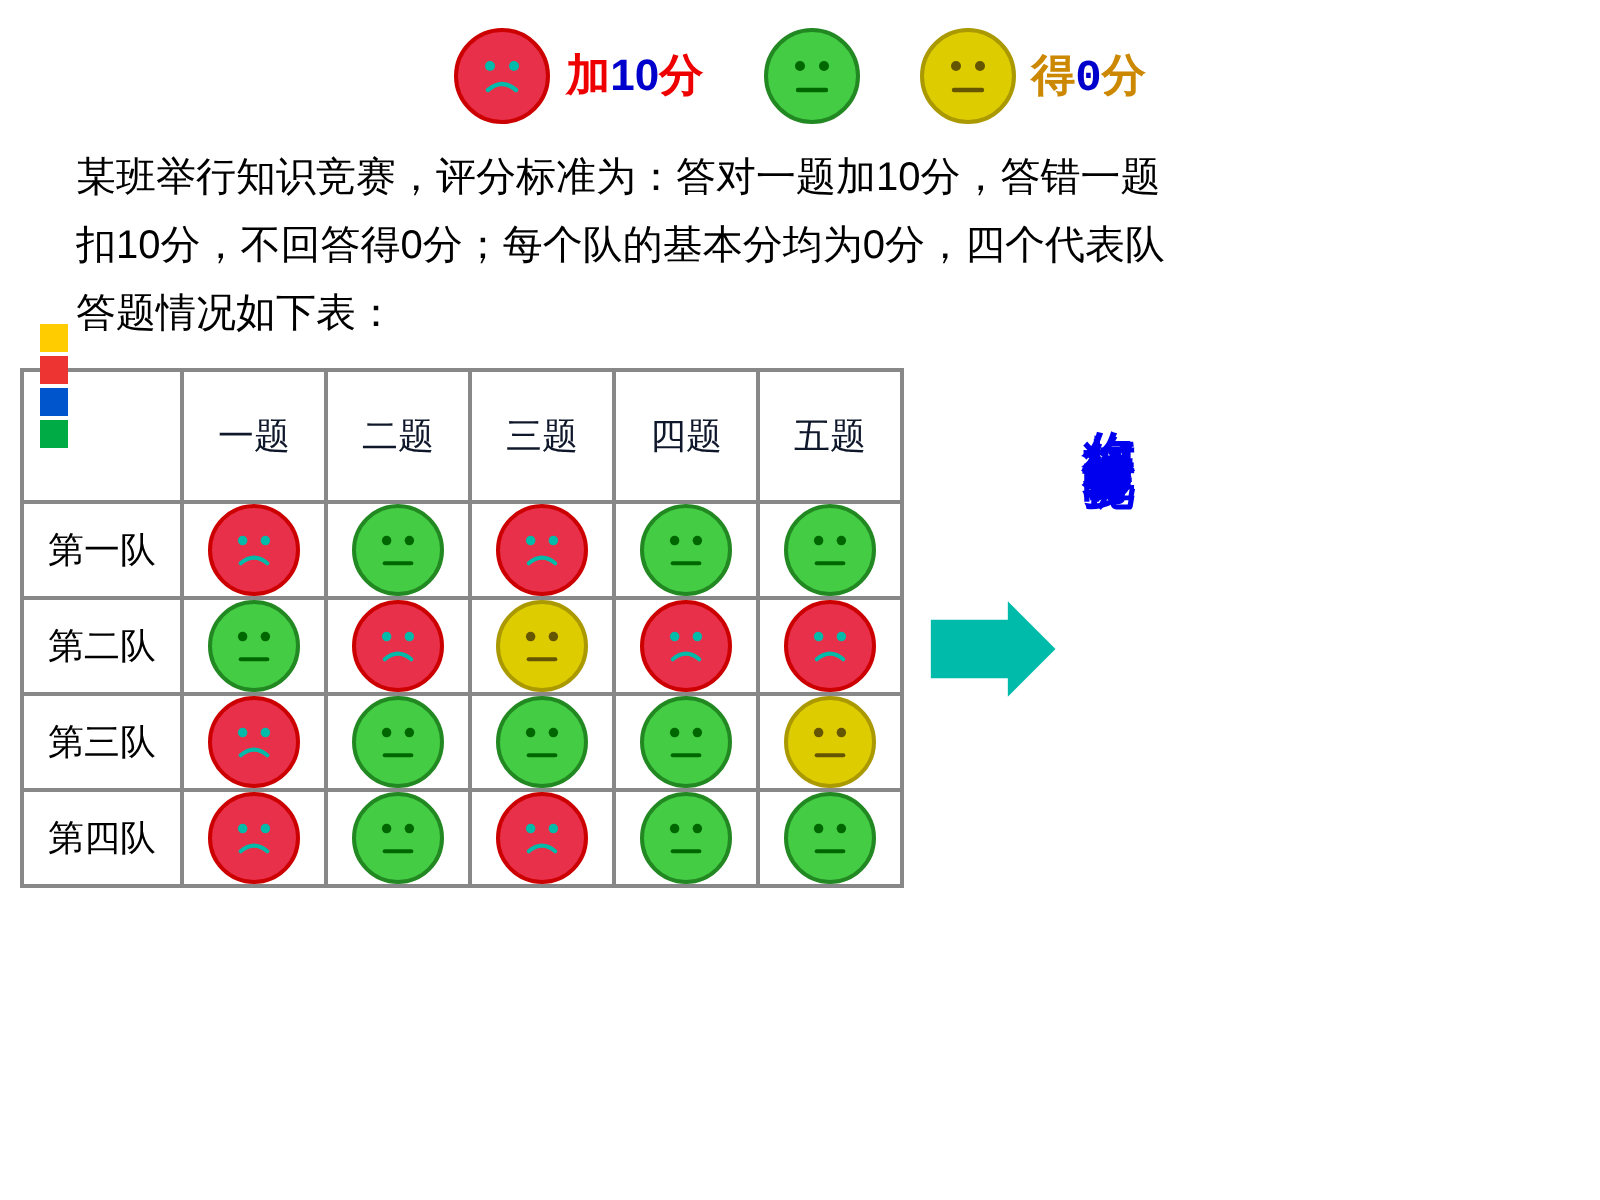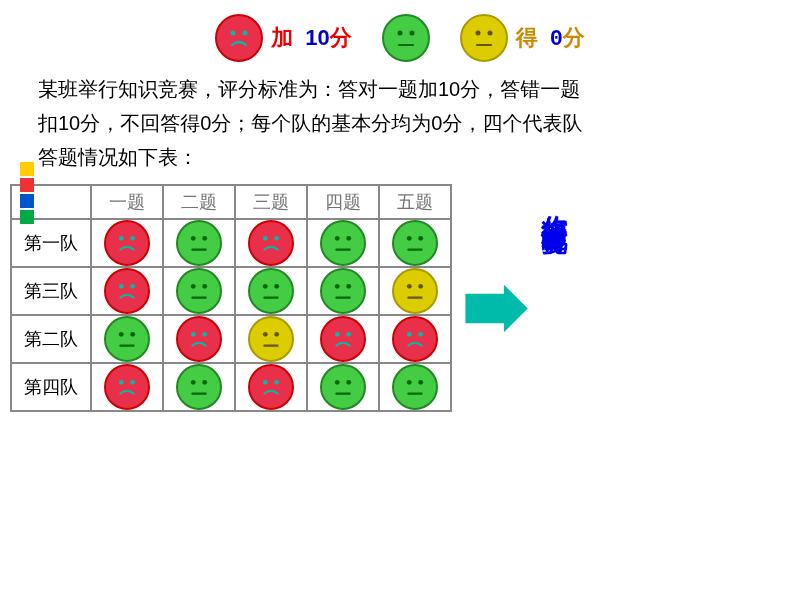--- a/index.html
+++ b/index.html
@@ -25,21 +25,21 @@
       align-items: center;
       gap: 8px;
     }
     .legend-label {
       font-size: 22px;
       font-weight: bold;
     }
     .legend-label.red { color: #e00; }
     .legend-label.green { color: #0c0; }
     .legend-label.yellow { color: #cc8800; font-family: Liberation Mono, monospace; }
-    .legend-label span.score { color: #0000cc; margin-left: 12px; }
+    .legend-label span.score { color: #0000cc; }
 
     
     .face {
       width: 48px;
       height: 48px;
       border-radius: 50%;
       display: inline-flex;
       align-items: center;
       justify-content: center;
       position: relative;
@@ -83,23 +83,23 @@
     .data-table td, .data-table th {
       border: 2px solid #888;
       width: 72px;
       height: 48px;
       text-align: center;
       vertical-align: middle;
     }
     .data-table th {
       font-size: 18px;
       font-weight: normal;
-      color: #737373;
+      color: #0f172a;
       width: 72px;
-      height: 34px;
+      height: 66px;
     }
     .data-table td:first-child {
       font-size: 18px;
       color: #000;
       width: 80px;
     }
     .data-table th:first-child {
       width: 80px;
     }
     .face-sm {
@@ -256,112 +256,112 @@
             <svg viewBox="0 0 38 38">
                 <circle cx="13" cy="14" r="2.5" fill="#006600"></circle>
                 <circle cx="25" cy="14" r="2.5" fill="#006600"></circle>
                 <line x1="12" y1="26" x2="26" y2="26" stroke="#006600" stroke-width="2.2" stroke-linecap="round"></line>
               </svg>
           </div>
         </td>
       </tr>
 
       <tr>
-        <td>第三队</td>
-        <td>
-          <div class="face-sm red-face">
-            <svg viewBox="0 0 38 38">
-                <circle cx="13" cy="14" r="2.5" fill="#00bbaa"></circle>
-                <circle cx="25" cy="14" r="2.5" fill="#00bbaa"></circle>
-                <path d="M12 26 Q19 20 26 26" stroke="#00bbaa" stroke-width="2.2" fill="none" stroke-linecap="round"></path>
-              </svg>
-          </div>
-        </td>
-        <td>
-          <div class="face-sm green-face">
-            <svg viewBox="0 0 38 38">
-                <circle cx="13" cy="14" r="2.5" fill="#006600"></circle>
-                <circle cx="25" cy="14" r="2.5" fill="#006600"></circle>
-                <line x1="12" y1="26" x2="26" y2="26" stroke="#006600" stroke-width="2.2" stroke-linecap="round"></line>
-              </svg>
-          </div>
-        </td>
-        <td>
-          <div class="face-sm green-face">
-            <svg viewBox="0 0 38 38">
-                <circle cx="13" cy="14" r="2.5" fill="#006600"></circle>
-                <circle cx="25" cy="14" r="2.5" fill="#006600"></circle>
-                <line x1="12" y1="26" x2="26" y2="26" stroke="#006600" stroke-width="2.2" stroke-linecap="round"></line>
-              </svg>
-          </div>
-        </td>
-        <td>
-          <div class="face-sm green-face">
-            <svg viewBox="0 0 38 38">
-                <circle cx="13" cy="14" r="2.5" fill="#006600"></circle>
-                <circle cx="25" cy="14" r="2.5" fill="#006600"></circle>
-                <line x1="12" y1="26" x2="26" y2="26" stroke="#006600" stroke-width="2.2" stroke-linecap="round"></line>
+        <td>第二队</td>
+        <td>
+          <div class="face-sm green-face">
+            <svg viewBox="0 0 38 38">
+                <circle cx="13" cy="14" r="2.5" fill="#006600"></circle>
+                <circle cx="25" cy="14" r="2.5" fill="#006600"></circle>
+                <line x1="12" y1="26" x2="26" y2="26" stroke="#006600" stroke-width="2.2" stroke-linecap="round"></line>
+              </svg>
+          </div>
+        </td>
+        <td>
+          <div class="face-sm red-face">
+            <svg viewBox="0 0 38 38">
+                <circle cx="13" cy="14" r="2.5" fill="#00bbaa"></circle>
+                <circle cx="25" cy="14" r="2.5" fill="#00bbaa"></circle>
+                <path d="M12 26 Q19 20 26 26" stroke="#00bbaa" stroke-width="2.2" fill="none" stroke-linecap="round"></path>
               </svg>
           </div>
         </td>
         <td>
           <div class="face-sm yellow-face">
             <svg viewBox="0 0 38 38">
                 <circle cx="13" cy="14" r="2.5" fill="#665500"></circle>
                 <circle cx="25" cy="14" r="2.5" fill="#665500"></circle>
                 <line x1="12" y1="26" x2="26" y2="26" stroke="#665500" stroke-width="2.2" stroke-linecap="round"></line>
               </svg>
           </div>
         </td>
+        <td>
+          <div class="face-sm red-face">
+            <svg viewBox="0 0 38 38">
+                <circle cx="13" cy="14" r="2.5" fill="#00bbaa"></circle>
+                <circle cx="25" cy="14" r="2.5" fill="#00bbaa"></circle>
+                <path d="M12 26 Q19 20 26 26" stroke="#00bbaa" stroke-width="2.2" fill="none" stroke-linecap="round"></path>
+              </svg>
+          </div>
+        </td>
+        <td>
+          <div class="face-sm red-face">
+            <svg viewBox="0 0 38 38">
+                <circle cx="13" cy="14" r="2.5" fill="#00bbaa"></circle>
+                <circle cx="25" cy="14" r="2.5" fill="#00bbaa"></circle>
+                <path d="M12 26 Q19 20 26 26" stroke="#00bbaa" stroke-width="2.2" fill="none" stroke-linecap="round"></path>
+              </svg>
+          </div>
+        </td>
       </tr>
 
       <tr>
-        <td>第二队</td>
-        <td>
-          <div class="face-sm green-face">
-            <svg viewBox="0 0 38 38">
-                <circle cx="13" cy="14" r="2.5" fill="#006600"></circle>
-                <circle cx="25" cy="14" r="2.5" fill="#006600"></circle>
-                <line x1="12" y1="26" x2="26" y2="26" stroke="#006600" stroke-width="2.2" stroke-linecap="round"></line>
-              </svg>
-          </div>
-        </td>
-        <td>
-          <div class="face-sm red-face">
-            <svg viewBox="0 0 38 38">
-                <circle cx="13" cy="14" r="2.5" fill="#00bbaa"></circle>
-                <circle cx="25" cy="14" r="2.5" fill="#00bbaa"></circle>
-                <path d="M12 26 Q19 20 26 26" stroke="#00bbaa" stroke-width="2.2" fill="none" stroke-linecap="round"></path>
+        <td>第三队</td>
+        <td>
+          <div class="face-sm red-face">
+            <svg viewBox="0 0 38 38">
+                <circle cx="13" cy="14" r="2.5" fill="#00bbaa"></circle>
+                <circle cx="25" cy="14" r="2.5" fill="#00bbaa"></circle>
+                <path d="M12 26 Q19 20 26 26" stroke="#00bbaa" stroke-width="2.2" fill="none" stroke-linecap="round"></path>
+              </svg>
+          </div>
+        </td>
+        <td>
+          <div class="face-sm green-face">
+            <svg viewBox="0 0 38 38">
+                <circle cx="13" cy="14" r="2.5" fill="#006600"></circle>
+                <circle cx="25" cy="14" r="2.5" fill="#006600"></circle>
+                <line x1="12" y1="26" x2="26" y2="26" stroke="#006600" stroke-width="2.2" stroke-linecap="round"></line>
+              </svg>
+          </div>
+        </td>
+        <td>
+          <div class="face-sm green-face">
+            <svg viewBox="0 0 38 38">
+                <circle cx="13" cy="14" r="2.5" fill="#006600"></circle>
+                <circle cx="25" cy="14" r="2.5" fill="#006600"></circle>
+                <line x1="12" y1="26" x2="26" y2="26" stroke="#006600" stroke-width="2.2" stroke-linecap="round"></line>
+              </svg>
+          </div>
+        </td>
+        <td>
+          <div class="face-sm green-face">
+            <svg viewBox="0 0 38 38">
+                <circle cx="13" cy="14" r="2.5" fill="#006600"></circle>
+                <circle cx="25" cy="14" r="2.5" fill="#006600"></circle>
+                <line x1="12" y1="26" x2="26" y2="26" stroke="#006600" stroke-width="2.2" stroke-linecap="round"></line>
               </svg>
           </div>
         </td>
         <td>
           <div class="face-sm yellow-face">
             <svg viewBox="0 0 38 38">
                 <circle cx="13" cy="14" r="2.5" fill="#665500"></circle>
                 <circle cx="25" cy="14" r="2.5" fill="#665500"></circle>
                 <line x1="12" y1="26" x2="26" y2="26" stroke="#665500" stroke-width="2.2" stroke-linecap="round"></line>
-              </svg>
-          </div>
-        </td>
-        <td>
-          <div class="face-sm red-face">
-            <svg viewBox="0 0 38 38">
-                <circle cx="13" cy="14" r="2.5" fill="#00bbaa"></circle>
-                <circle cx="25" cy="14" r="2.5" fill="#00bbaa"></circle>
-                <path d="M12 26 Q19 20 26 26" stroke="#00bbaa" stroke-width="2.2" fill="none" stroke-linecap="round"></path>
-              </svg>
-          </div>
-        </td>
-        <td>
-          <div class="face-sm red-face">
-            <svg viewBox="0 0 38 38">
-                <circle cx="13" cy="14" r="2.5" fill="#00bbaa"></circle>
-                <circle cx="25" cy="14" r="2.5" fill="#00bbaa"></circle>
-                <path d="M12 26 Q19 20 26 26" stroke="#00bbaa" stroke-width="2.2" fill="none" stroke-linecap="round"></path>
               </svg>
           </div>
         </td>
       </tr>
 
       <tr>
         <td>第四队</td>
         <td>
           <div class="face-sm red-face">
             <svg viewBox="0 0 38 38">

